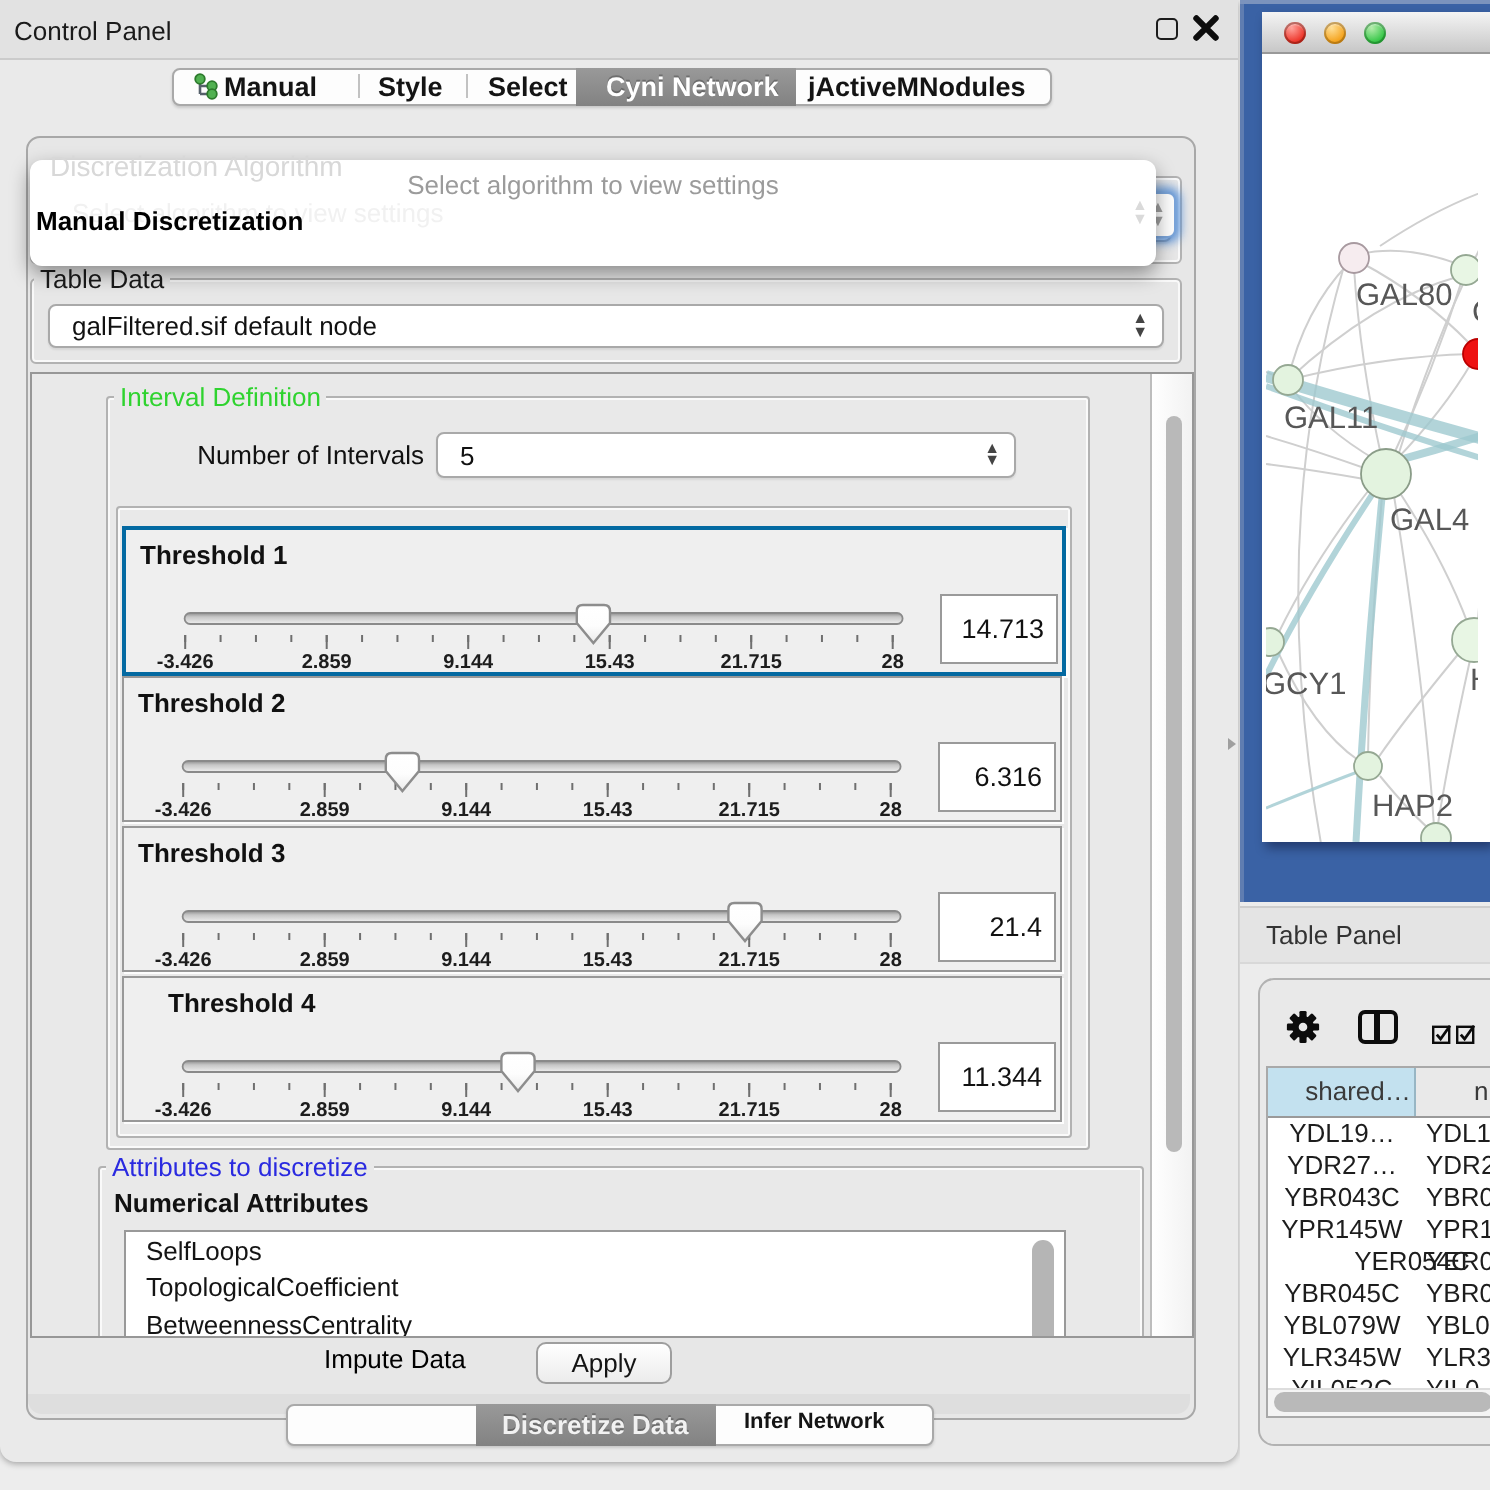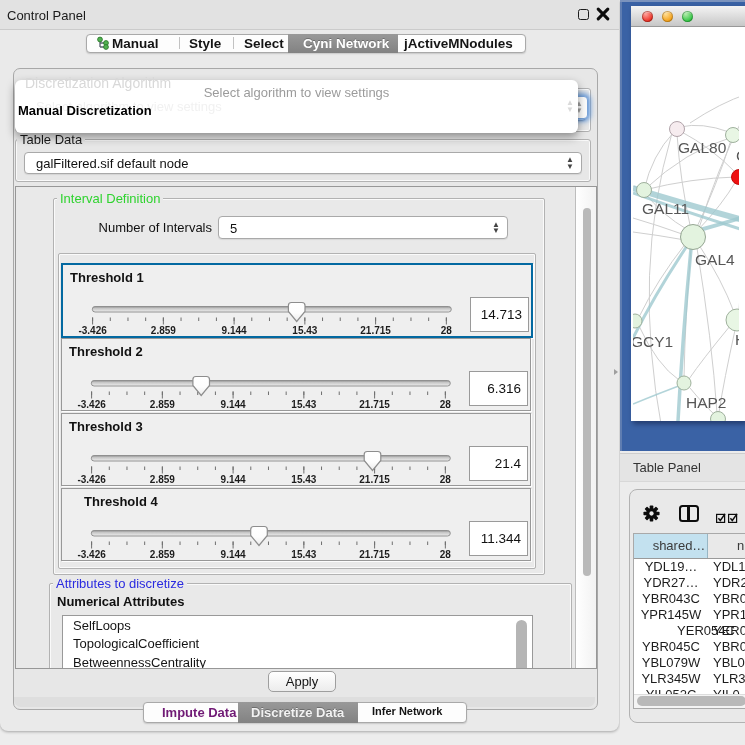--- a/index.html
+++ b/index.html
@@ -317,21 +317,21 @@
       <div class="abs" style="right:5px;top:4px;width:11px;height:70px;background:#b5b5b5;border-radius:5.5px;"></div>
     </div>
   </div>
 
   <div class="abs" style="left:14px;top:697px;width:581px;height:10px;background:#dedede;border-radius:0 0 7px 7px;"></div>
   <div class="abs" style="left:268px;top:671px;width:66px;height:19px;background:linear-gradient(#ffffff,#ececec);
        border:1px solid #9e9e9e;border-radius:5px;text-align:center;font-size:13px;color:#141414;line-height:19px;">Apply</div>
   <div class="abs" style="left:143px;top:702px;width:322px;height:19px;background:#fdfdfd;
        border:1px solid #a9a9a9;border-radius:4px;box-shadow:0 1px 1.5px rgba(0,0,0,.15);"></div>
   <div class="abs" style="left:238px;top:702px;width:120px;height:21px;background:linear-gradient(#999999,#828282);"></div>
-  <div class="abs" style="left:162px;top:705px;font-size:13px;font-weight:bold;color:#701a75;">Impute Data</div>
+  <div class="abs" style="left:162px;top:672px;font-size:13px;font-weight:normal;color:#000000;">Impute Data</div>
   <div class="abs" style="left:251px;top:705px;font-size:13px;font-weight:bold;color:#f2f2f2;text-shadow:0 -1px 0 rgba(0,0,0,.25);">Discretize Data</div>
   <div class="abs" style="left:372px;top:705px;font-size:11px;font-weight:bold;color:#141414;">Infer Network</div>
   <div class="abs" style="left:614px;top:369px;width:0;height:0;border-left:4px solid #9f9f9f;
        border-top:3px solid transparent;border-bottom:3px solid transparent;"></div>
 
   <div class="abs" style="left:15px;top:80px;width:563px;height:53px;background:#ffffff;
        border-radius:6px;box-shadow:0 4px 10px rgba(0,0,0,.4);"></div>
   <div class="abs" style="left:25px;top:75px;font-size:14px;color:#d8d8d8;">Discretization Algorithm</div>
   <div class="abs" style="left:36px;top:99px;font-size:13px;color:#f1f1f1;">Select algorithm to view settings</div>
   <div class="abs" style="left:566px;top:100px;font-size:8px;color:#dadada;line-height:6.5px;text-align:center;">▲<br>▼</div>

